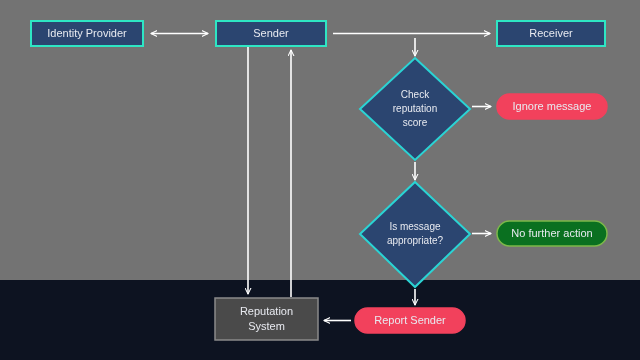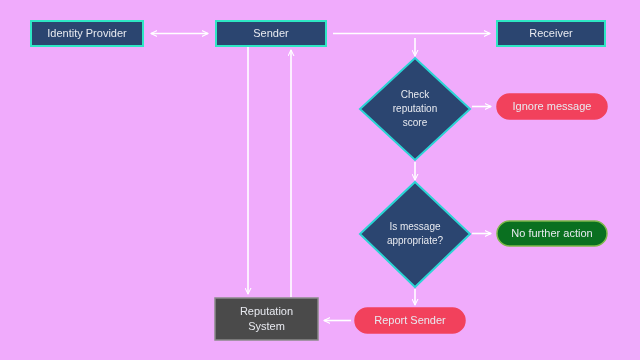--- a/index.html
+++ b/index.html
@@ -10,22 +10,22 @@
   }
   body {
     width: 640px;
     height: 360px;
     overflow: hidden;
     font-family: "Liberation Sans", sans-serif;
   }
   #diagram-canvas {
     position: relative;
     width: 640px;
-    height: 360px;
-    background: #f0abfc;
+    height: 280px;
+    background: #737373;
   }
   #flow-svg {
     position: absolute;
     inset: 0;
     width: 640px;
     height: 360px;
     display: block;
   }
   .node-label {
     fill: #e8eaf0;

